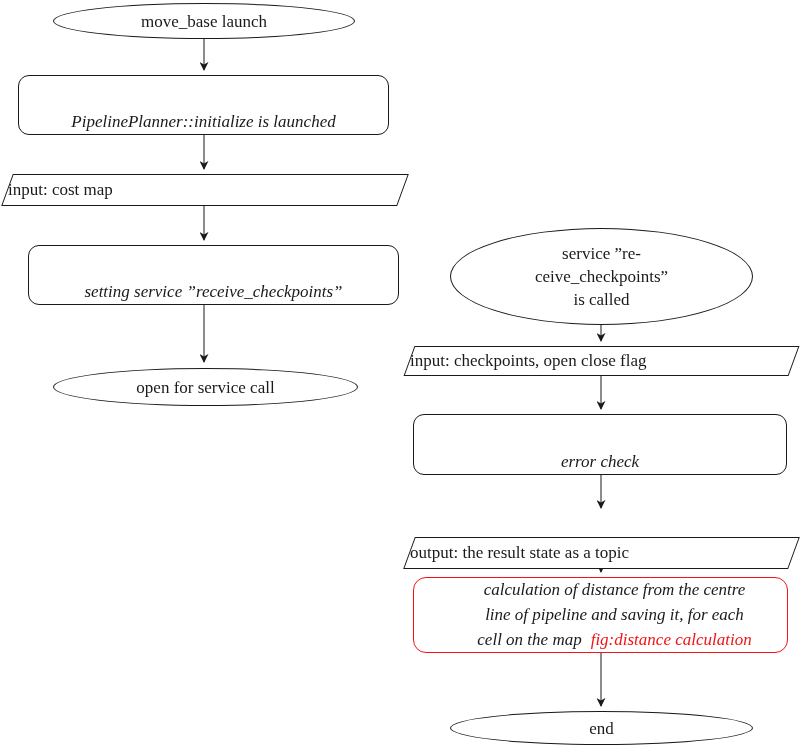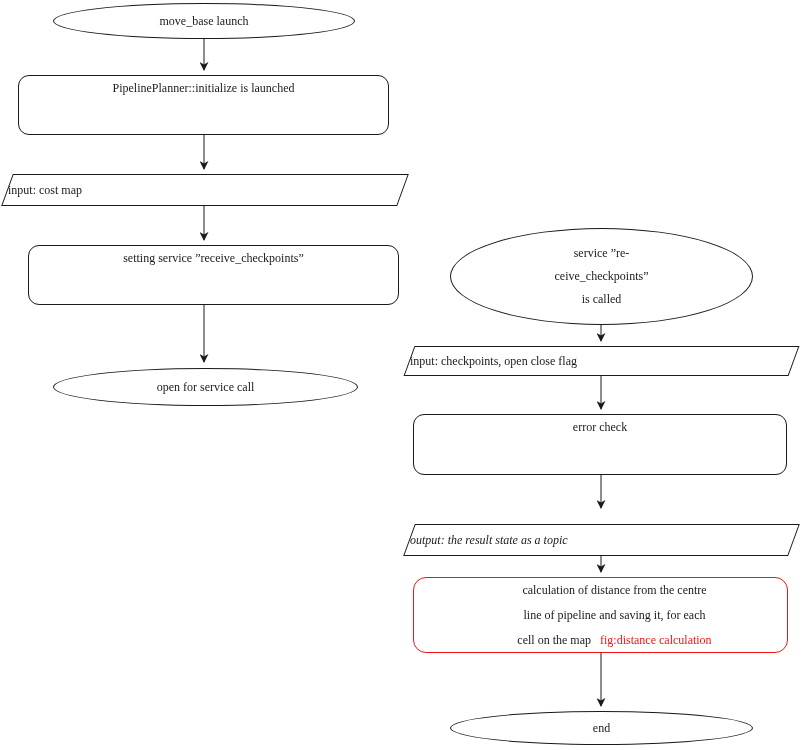--- a/index.html
+++ b/index.html
@@ -7,44 +7,45 @@
     --red:#f01418;
     --bg:#ffffff;
     --text:#1a1a1a;
   }
   html,body{margin:0;padding:0;background:var(--bg);}
   .canvas{
     position:relative;
     width:806px;height:750px;
     background:var(--bg);
     font-family:"Liberation Serif","DejaVu Serif",serif;
-    font-size:12px;
+    font-size:17px;
     color:var(--text);
     overflow:hidden;
   }
   .node{position:absolute;box-sizing:border-box;}
 
   
   .ellipse{
     border:1px solid var(--stroke);
     border-radius:50%;
     display:flex;flex-direction:column;
     align-items:center;justify-content:center;
     text-align:center;
     line-height:23px;
   }
 
   
   .process{
     border:1px solid var(--stroke);
     border-radius:11px;
     display:flex;flex-direction:column;
-    align-items:center;justify-content:flex-start;
+    align-items:center;justify-content:flex-end;
     text-align:center;
     line-height:25px;
+    font-style:italic;
   }
   .process.red{border-color:var(--red);border-radius:13px;padding-left:28px;}
   .red-text{color:var(--red);margin-left:9px;}
 
   
   .io{display:flex;align-items:center;}
   .io-bg{
     position:absolute;inset:0;
     border:1px solid var(--stroke);
     transform:skewX(-20deg);
@@ -107,21 +108,21 @@
 
   <div class="node io" style="left:409px;top:346px;width:385px;height:30px;">
     <div class="io-bg"></div>
     <span class="io-label">input: checkpoints, open close flag</span>
   </div>
 
   <div class="node process" style="left:413px;top:414px;width:374px;height:61px;">
     <span>error check</span>
   </div>
 
-  <div class="node io" style="left:409px;top:524px;width:385px;height:32px;font-style:italic;">
+  <div class="node io" style="left:409px;top:537px;width:385px;height:32px;">
     <div class="io-bg"></div>
     <span class="io-label">output: the result state as a topic</span>
   </div>
 
   <div class="node process red" style="left:413px;top:577px;width:375px;height:76px;line-height:25px;">
     <span>calculation of distance from the centre</span>
     <span>line of pipeline and saving it, for each</span>
     <span>
       <span>cell on the map</span><span class="red-text">fig:distance calculation</span>
     </span>

